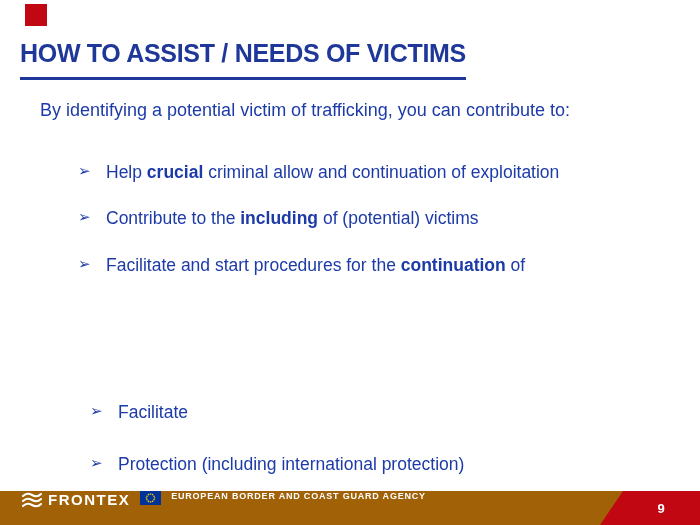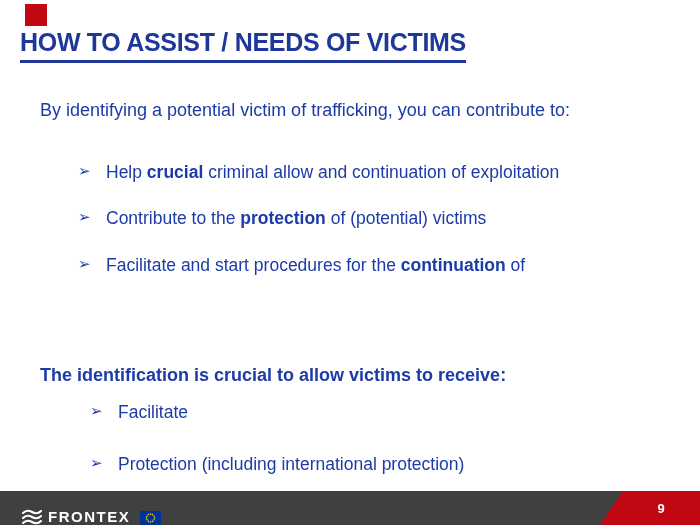--- a/index.html
+++ b/index.html
@@ -14,27 +14,27 @@
     overflow:hidden;
   }
   .red-square{
     position:absolute;
     left:25px;top:4px;
     width:22px;height:22px;
     background:#c00712;
   }
   .title{
     position:absolute;
-    left:20px;top:28px;
+    left:20px;top:39px;
     font-size:25px;
     font-weight:bold;
     color:#1e3799;
     letter-spacing:-0.3px;
     border-bottom:3px solid #1e3799;
-    padding-bottom:3px;
+    padding-bottom:9px;
     display:inline-block;
     white-space:nowrap;
   }
   .intro{
     position:absolute;
     left:40px;top:100px;
     width:640px;
     font-size:18px;
     font-weight:normal;
     color:#1d3ba8;
@@ -67,23 +67,23 @@
     left:40px;top:365px;
     width:640px;
     font-size:18px;
     font-weight:bold;
     color:#1d3ba8;
   }
   .footer{
     position:absolute;
     left:0;top:491px;
     width:700px;height:34px;
-    background:#404040;
-    display:flex;
-    align-items:flex-end;
+    background:#a16207;
+    display:flex;
+    align-items:flex-start;
   }
   .frontex-logo{
     display:flex;
     align-items:center;
     margin-left:22px;
   }
   .wave-icon{
     width:20px;height:16px;
     margin-right:6px;
     display:inline-block;
@@ -134,29 +134,28 @@
 
   <div class="intro">By identifying a potential victim of trafficking, you can contribute to:</div>
 
   <div class="bullet-list bullet-list-1" id="bullet-list-1">
       <div class="bullet-item">
         <span class="bullet-arrow">➢</span>
         <span class="bullet-text"><span>Help </span><b>crucial</b><span> criminal allow and continuation of exploitation</span></span>
       </div>
       <div class="bullet-item">
         <span class="bullet-arrow">➢</span>
-        <span class="bullet-text"><span>Contribute to the </span><b>protection</b><span> of (potential) victims</span></span>
+        <span class="bullet-text"><span>Contribute to the </span><b>including</b><span> of (potential) victims</span></span>
       </div>
       <div class="bullet-item">
         <span class="bullet-arrow">➢</span>
         <span class="bullet-text"><span>Facilitate and start procedures for the </span><b>continuation</b><span> of</span><br></span>
       </div>
     </div>
 
-  <div class="second-heading">The identification is crucial to allow victims to receive:</div>
 
   <div class="bullet-list bullet-list-2" id="bullet-list-2">
       <div class="bullet-item">
         <span class="bullet-arrow">➢</span>
         <span class="bullet-text"><span>Facilitate</span></span>
       </div>
       <div class="bullet-item">
         <span class="bullet-arrow">➢</span>
         <span class="bullet-text"><span>Protection (including international protection)</span></span>
       </div>
@@ -185,18 +184,19 @@
           <circle cx="12.5" cy="10.4" r="0.8"></circle>
           <circle cx="10.5" cy="11" r="0.8"></circle>
           <circle cx="8.5" cy="10.4" r="0.8"></circle>
           <circle cx="7" cy="8.8" r="0.8"></circle>
           <circle cx="6.5" cy="7" r="0.8"></circle>
           <circle cx="7" cy="5.2" r="0.8"></circle>
           <circle cx="8.5" cy="3.6" r="0.8"></circle>
         </g>
       </svg>
     </span>
+    <span class="agency-text">EUROPEAN BORDER AND COAST GUARD AGENCY</span>
     <div class="page-tab">
       <span class="page-number">9</span>
     </div>
   </div>
 
 </div>
 
 </body></html>

